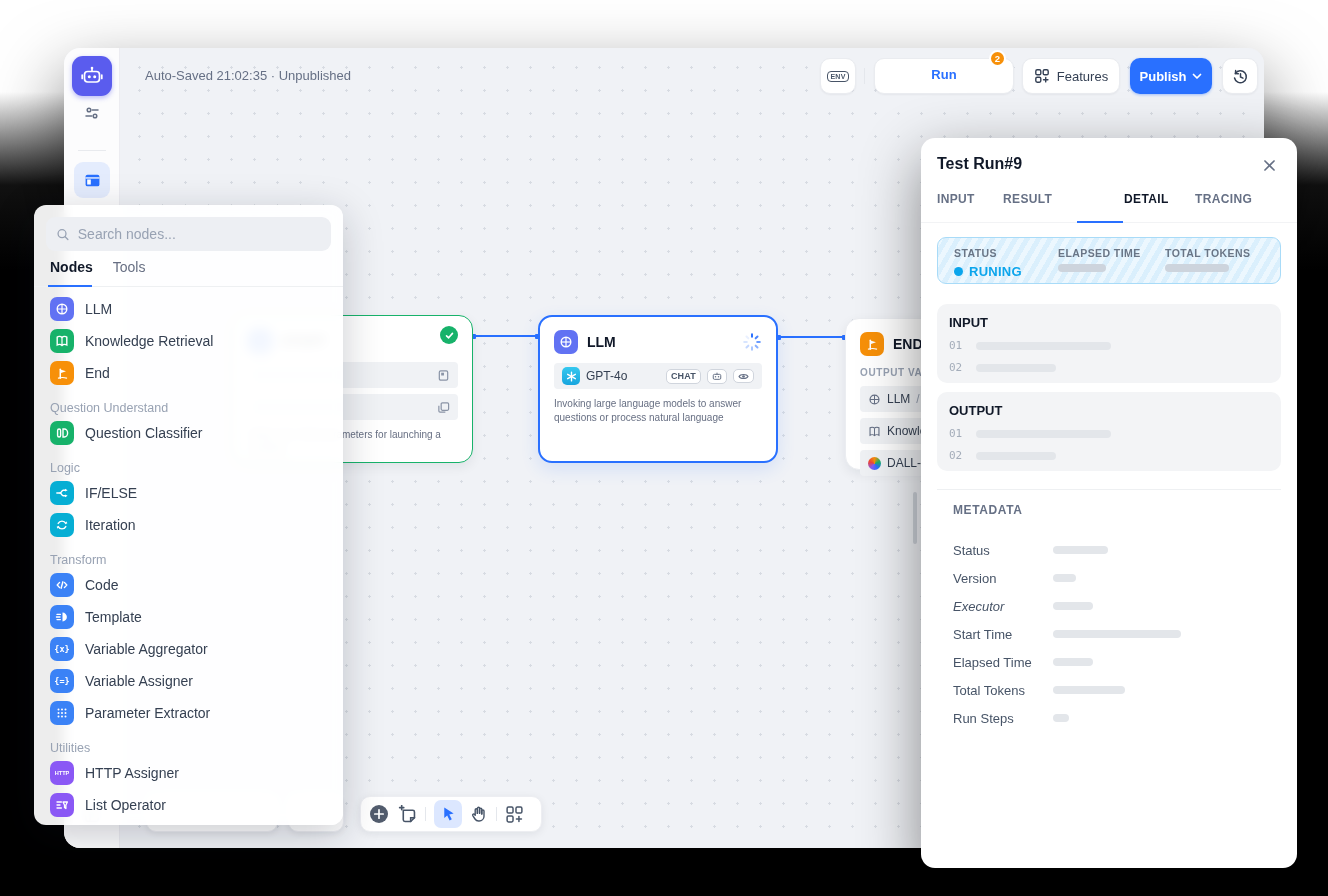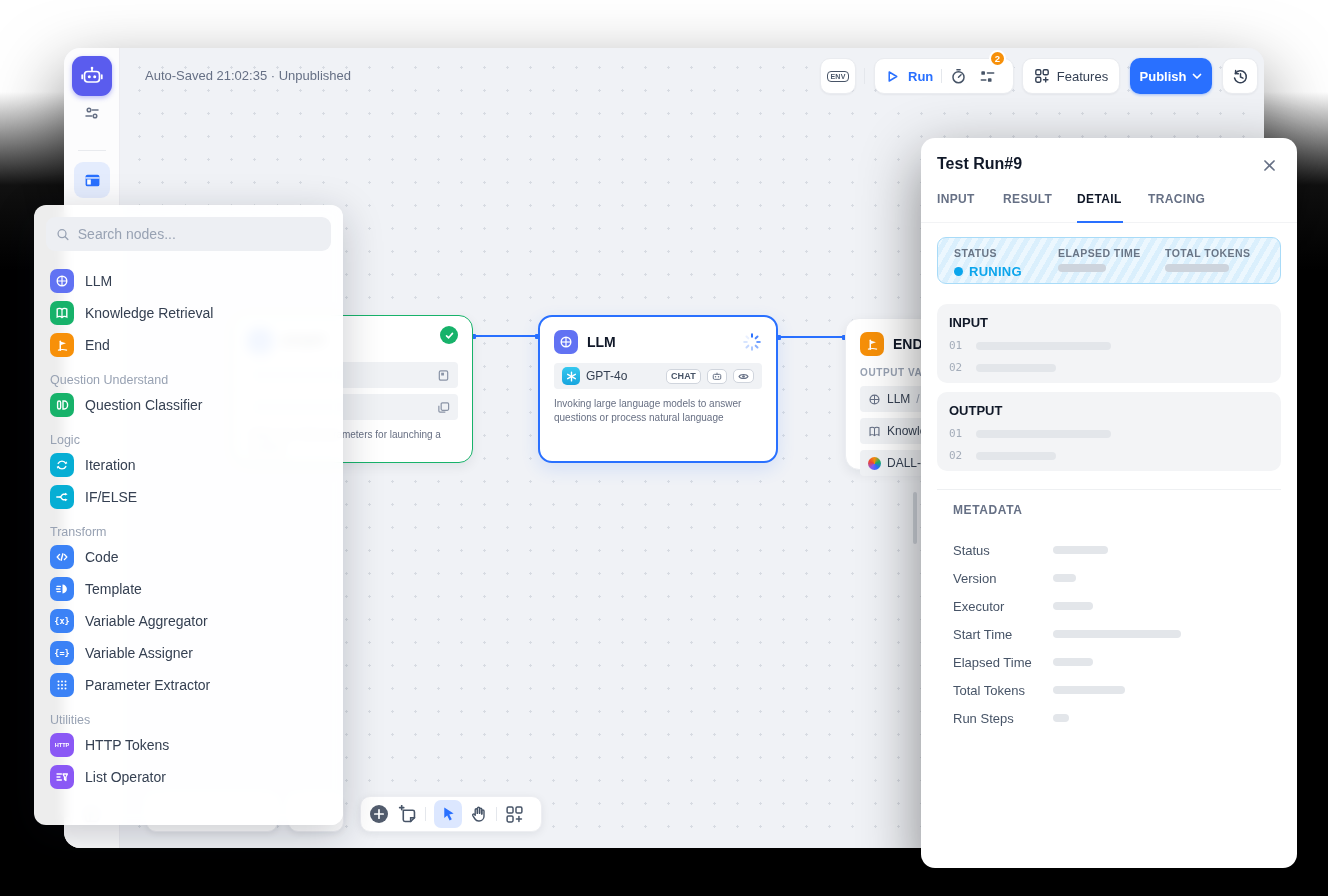--- a/index.html
+++ b/index.html
@@ -31,21 +31,21 @@
   .rail-bottom { left:83px; top:806px; width:18px; height:18px; z-index:7; }
 
   
   .autosave { left:145px; top:68px; font-size:13px; color:#667085; z-index:5; }
   .tb-btn { background:#fff; border:1px solid #eaecf0; border-radius:10px;
     box-shadow:0 1px 2px rgba(16,24,40,.05); display:flex; align-items:center; justify-content:center; z-index:5; }
   .env-btn { left:820px; top:58px; width:36px; height:36px; }
   .env-tag { border:1.6px solid #475467; border-radius:4px; padding:1px 2px; font-size:7px; font-weight:bold;
     color:#475467; letter-spacing:.03em; }
   .tb-divider { left:864px; top:68px; width:1px; height:16px; background:#e4e7ec; z-index:5; }
-  .run-group { left:874px; top:58px; width:140px; height:36px; justify-content:flex-start; padding:0 10px; gap:8px; }
+  .run-group { left:874px; top:58px; width:140px; height:36px; justify-content:flex-start; padding:0 10px; gap:8px;flex-direction:column; }
   .run-label { color:#2970ff; font-size:13px; font-weight:bold; }
   .vdiv { width:1px; height:14px; background:#e4e7ec; }
   .badge { left:989px; top:50px; width:17px; height:17px; border-radius:50%; background:#f79009;
     border:2px solid #fff; color:#fff; font-size:9.5px; font-weight:bold; display:flex; align-items:center;
     justify-content:center; z-index:6; }
   .features-btn { left:1022px; top:58px; width:98px; height:36px; gap:7px; font-size:13px; font-weight:500; color:#344054; }
   .publish-btn { left:1130px; top:58px; width:82px; height:36px; border-radius:10px; background:#2970ff;
     color:#fff; font-size:13px; font-weight:bold; display:flex; align-items:center; justify-content:center;
     gap:6px; box-shadow:0 1px 3px rgba(41,112,255,.4); z-index:5; }
   .history-btn { left:1222px; top:58px; width:36px; height:36px; }
@@ -114,21 +114,21 @@
   .bg-purple{background:#6172f3;} .bg-green{background:#17b26a;} .bg-orange{background:#f79009;}
   .bg-cyan{background:#06aed4;} .bg-blue{background:#3b82f6;} .bg-violet{background:#8a58f5;}
 
   
   .run-panel { left:921px; top:138px; width:376px; height:730px; border-radius:14px; background:#fff;
     box-shadow:0 20px 60px rgba(0,0,0,.45); z-index:50; }
   .rp-title { left:937px; top:155px; font-size:16px; font-weight:bold; color:#101828; }
   .rp-close { left:1260px; top:156px; width:18px; height:18px; display:flex; align-items:center; justify-content:center; }
   .rp-tabs { left:937px; top:192px; display:flex; z-index:51; }
   .rp-tab { font-size:12px; font-weight:bold; letter-spacing:.03em; color:#667085; }
-  .rp-tab.active { color:#0f1728; }
+  .rp-tab.active { color:#0f1728;margin-left:47px; }
   .rp-tabline { left:921px; top:222px; width:376px; height:1px; background:#f2f3f5; }
   .rp-underline { left:1077px; top:221px; width:46px; height:2px; background:#2970ff; z-index:52; }
 
   .status-card { left:937px; top:237px; width:344px; height:47px; border-radius:9px;
     border:1px solid #a8dbf8;
     background:repeating-linear-gradient(120deg, rgba(255,255,255,0) 0 5px, rgba(125,199,245,.16) 5px 10px), #ecf7fe;
     z-index:51; }
   .sc-col { position:absolute; top:9px; }
   .sc-label { font-size:10.5px; font-weight:bold; color:#697586; letter-spacing:.04em; }
   .sc-value { margin-top:5px; display:flex; align-items:center; gap:6px; }
@@ -440,20 +440,25 @@
   </div>
 
   <div class="abs node-panel">
     <div class="search-box">
       <svg width="15" height="15" viewBox="0 0 16 16">
         <circle cx="7" cy="7" r="4.6" fill="none" stroke="#98a2b3" stroke-width="1.5"></circle>
         <line x1="10.6" y1="10.6" x2="13.8" y2="13.8" stroke="#98a2b3" stroke-width="1.5" stroke-linecap="round"></line>
       </svg>
       <input type="text" placeholder="Search nodes..." style="">
     </div>
+    <div class="ptabs">
+      <span class="ptab active">Nodes</span>
+      <span class="ptab">Tools</span>
+      <span class="ptab-underline"></span>
+    </div>
     <div class="plist">
 
       <div class="pitem">
         <span class="picon bg-purple">
           <svg width="14" height="14" viewBox="0 0 14 14">
               <circle cx="7" cy="7" r="4.8" fill="none" stroke="#fff" stroke-width="1.4"></circle>
               <line x1="7" y1="2.2" x2="7" y2="11.8" stroke="#fff" stroke-width="1.2"></line>
               <line x1="2.2" y1="7" x2="11.8" y2="7" stroke="#fff" stroke-width="1.2"></line>
             </svg>
         </span>
@@ -486,45 +491,45 @@
               <g stroke="#fff" stroke-width="1.4" fill="none">
                 <rect x="2.6" y="3" width="3" height="8" rx="1.5"></rect>
                 <path d="M8 3 H9.4 A3.2 4 0 0 1 9.4 11 H8 Z"></path>
               </g>
             </svg>
         </span>
         <span class="plabel">Question Classifier</span>
       </div>
 
       <div class="psection">Logic</div>
+      <div class="pitem">
+        <span class="picon bg-cyan">
+          <svg width="14" height="14" viewBox="0 0 14 14">
+              <g stroke="#fff" stroke-width="1.4" fill="none" stroke-linecap="round">
+            <path d="M1.8 7 H5 C6.6 7 6.6 4.2 8.2 4.2 H10.6"></path>
+                <path d="M5 7 C6.6 7 6.6 9.8 8.2 9.8 H10.6"></path>
+              </g>
+            <path d="M10 2.8 L12.6 4.2 L10 5.6 Z" fill="#fff"></path>
+              <path d="M10 8.4 L12.6 9.8 L10 11.2 Z" fill="#fff"></path>
+            </svg>
+        </span>
+        <span class="plabel">IF/ELSE</span>
+      </div>
       <div class="pitem">
         <span class="picon bg-cyan">
           <svg width="14" height="14" viewBox="0 0 14 14">
               <g stroke="#fff" stroke-width="1.4" fill="none" stroke-linecap="round">
             <path d="M3.2 5.4 A4.3 4.3 0 0 1 10.8 5.4"></path>
                 <path d="M10.8 8.6 A4.3 4.3 0 0 1 3.2 8.6"></path>
               </g>
             <path d="M10.2 5.8 L12.4 5.2 L11.2 3.2 Z" fill="#fff"></path>
               <path d="M3.8 8.2 L1.6 8.8 L2.8 10.8 Z" fill="#fff"></path>
             </svg>
         </span>
         <span class="plabel">Iteration</span>
-      </div>
-      <div class="pitem">
-        <span class="picon bg-cyan">
-          <svg width="14" height="14" viewBox="0 0 14 14">
-              <g stroke="#fff" stroke-width="1.4" fill="none" stroke-linecap="round">
-            <path d="M1.8 7 H5 C6.6 7 6.6 4.2 8.2 4.2 H10.6"></path>
-                <path d="M5 7 C6.6 7 6.6 9.8 8.2 9.8 H10.6"></path>
-              </g>
-            <path d="M10 2.8 L12.6 4.2 L10 5.6 Z" fill="#fff"></path>
-              <path d="M10 8.4 L12.6 9.8 L10 11.2 Z" fill="#fff"></path>
-            </svg>
-        </span>
-        <span class="plabel">IF/ELSE</span>
       </div>
 
       <div class="psection">Transform</div>
       <div class="pitem">
         <span class="picon bg-blue">
           <svg width="14" height="14" viewBox="0 0 14 14">
               <g stroke="#fff" stroke-width="1.4" fill="none" stroke-linecap="round" stroke-linejoin="round">
             <path d="M4.6 4.4 L2.2 7 L4.6 9.6"></path>
                 <path d="M9.4 4.4 L11.8 7 L9.4 9.6"></path>
                 <line x1="7.9" y1="3.8" x2="6.1" y2="10.2"></line>
@@ -581,21 +586,21 @@
         <span class="plabel">Parameter Extractor</span>
       </div>
 
       <div class="psection">Utilities</div>
       <div class="pitem">
         <span class="picon bg-violet">
           <svg width="18" height="14" viewBox="0 0 18 14">
               <text x="9" y="7.6" text-anchor="middle" dominant-baseline="middle" font-family="Liberation Sans, sans-serif" font-size="5.6" font-weight="bold" fill="#fff">HTTP</text>
             </svg>
         </span>
-        <span class="plabel">HTTP Tokens</span>
+        <span class="plabel">HTTP Assigner</span>
       </div>
       <div class="pitem">
         <span class="picon bg-violet">
           <svg width="14" height="14" viewBox="0 0 14 14">
               <g stroke="#fff" stroke-width="1.3" fill="none" stroke-linecap="round">
             <line x1="2" y1="4" x2="6.4" y2="4"></line>
                 <line x1="2" y1="7" x2="5" y2="7"></line>
                 <line x1="2" y1="10" x2="6.4" y2="10"></line>
             <path d="M8 4 H12.4 L10.9 7 V10.6 L9.5 9.4 V7 Z" stroke-linejoin="round"></path>
               </g>
@@ -675,21 +680,21 @@
   <div class="abs meta-title">METADATA</div>
 
   <div class="abs meta-row" style="top:536px;">
       <span class="meta-label">Status</span>
       <span class="skel-light meta-skel" style="width:55px;"></span>
     </div>
   <div class="abs meta-row" style="top:564px;">
       <span class="meta-label">Version</span>
       <span class="skel-light meta-skel" style="width:23px;"></span>
     </div>
-  <div class="abs meta-row" style="top:592px;">
+  <div class="abs meta-row" style="top:592px;font-style:italic;">
       <span class="meta-label">Executor</span>
       <span class="skel-light meta-skel" style="width:40px;"></span>
     </div>
   <div class="abs meta-row" style="top:620px;">
       <span class="meta-label">Start Time</span>
       <span class="skel-light meta-skel" style="width:128px;"></span>
     </div>
   <div class="abs meta-row" style="top:648px;">
       <span class="meta-label">Elapsed Time</span>
       <span class="skel-light meta-skel" style="width:40px;"></span>

